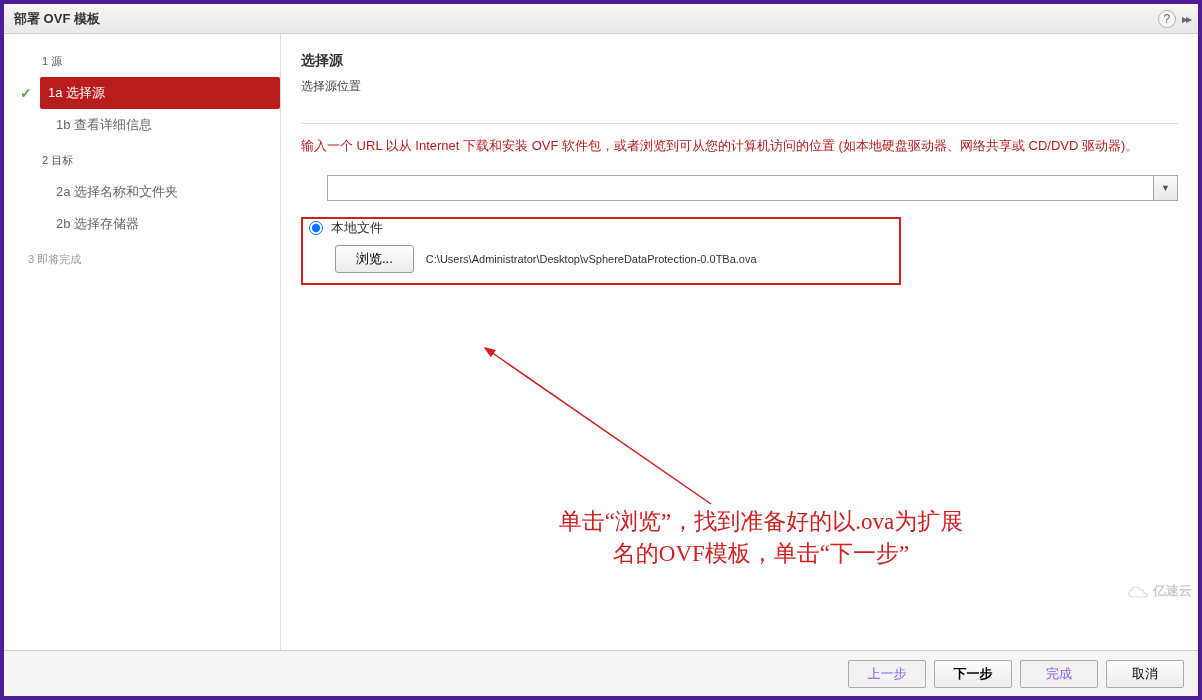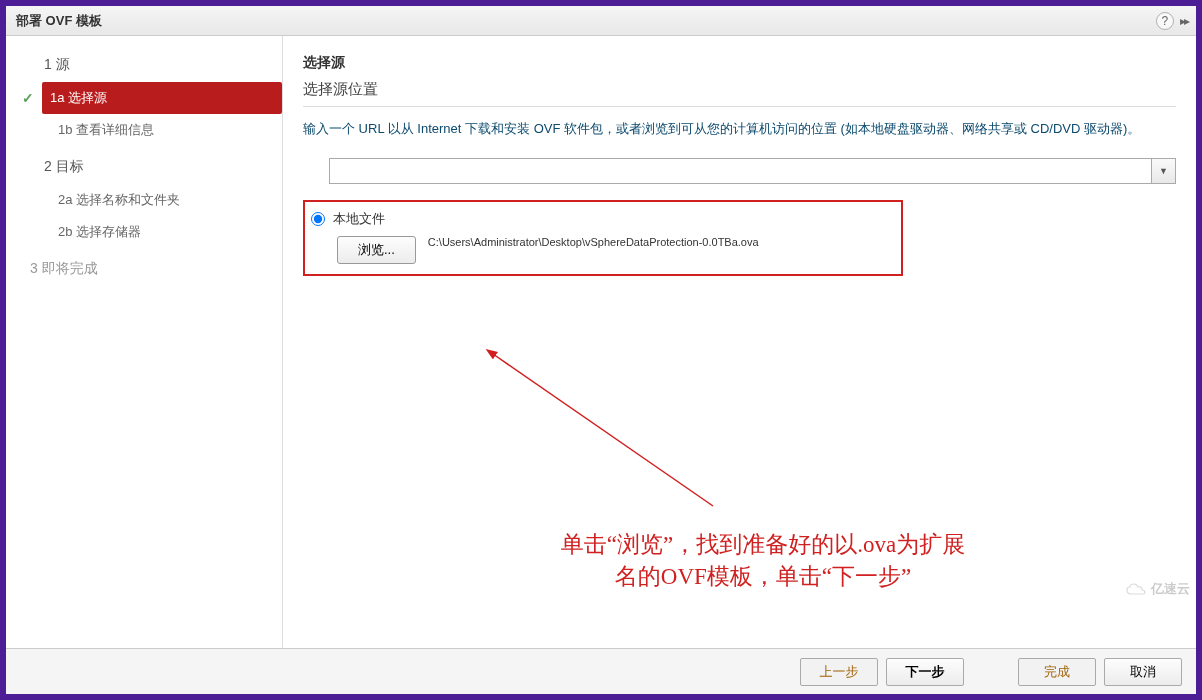--- a/index.html
+++ b/index.html
@@ -13,21 +13,21 @@
       color: #333;
       background: #fff;
       width: 1202px;
       height: 700px;
       overflow: hidden;
       position: relative;
     }
     .dialog {
       width: 100%;
       height: 100%;
-      border: 6px solid #4c1d95;
+      border: 4px solid #4c1d95;
       display: flex;
       flex-direction: column;
       background: #fff;
     }
     .titlebar {
       height: 30px;
       background: linear-gradient(to bottom, #f5f5f5, #e8e8e8);
       border-bottom: 1px solid #ccc;
       display: flex;
       align-items: center;
@@ -75,21 +75,21 @@
       border-right: 1px solid #ddd;
       background: #fff;
       padding-top: 12px;
     }
     .step-group {
       margin-bottom: 4px;
     }
     .step-header {
       padding: 8px 10px 8px 38px;
       color: #555;
-      font-size: 14px;
+      font-size: 11px;
     }
     .step-header.disabled {
       color: #999;
       padding-left: 24px;
     }
     .step-item {
       padding: 7px 10px 7px 52px;
       color: #666;
       font-size: 13px;
       position: relative;
@@ -118,32 +118,32 @@
       padding: 18px 20px;
       position: relative;
     }
     .section-title {
       font-size: 14px;
       font-weight: bold;
       color: #333;
       margin-bottom: 8px;
     }
     .section-subtitle {
-      font-size: 15px;
+      font-size: 12px;
       color: #444;
-      margin-bottom: 7px;
+      margin-bottom: 28px;
     }
     .divider {
       border: none;
       border-top: 1px solid #ddd;
       margin-bottom: 12px;
     }
     .description {
       font-size: 13px;
-      color: #0c4a6e;
+      color: #b91c1c;
       line-height: 1.6;
       margin-bottom: 18px;
     }
     .radio-row {
       display: flex;
       align-items: center;
       gap: 8px;
       margin-bottom: 8px;
     }
     .radio-row input[type="radio"] {
@@ -171,27 +171,27 @@
       background: linear-gradient(to bottom, #fafafa, #e8e8e8);
       display: flex;
       align-items: center;
       justify-content: center;
       font-size: 9px;
       color: #555;
       cursor: pointer;
     }
     .local-file-box {
       border: 2px solid #d02020;
-      padding: 8px 10px 10px 6px;
+      padding: 0 10px 10px 6px;
       margin-bottom: 10px;
       width: 600px;
     }
     .browse-row {
       display: flex;
-      align-items: flex-start;
+      align-items: center;
       gap: 12px;
       margin-left: 26px;
       margin-top: 6px;
     }
     .browse-btn {
       height: 28px;
       padding: 0 20px;
       border: 1px solid #999;
       border-radius: 3px;
       background: linear-gradient(to bottom, #fdfdfd, #ececec);
@@ -203,21 +203,21 @@
       color: #333;
     }
     .arrow-svg {
       position: absolute;
       top: 310px;
       left: 180px;
       pointer-events: none;
     }
     .annotation-text {
       position: absolute;
-      top: 493px;
+      top: 472px;
       left: 180px;
       width: 600px;
       text-align: center;
       color: #d02020;
       font-family: "SimSun", "宋体", serif;
       font-size: 23px;
       line-height: 1.4;
       pointer-events: none;
     }
     .footer {
@@ -237,38 +237,37 @@
       border: 1px solid #aaa;
       border-radius: 2px;
       background: linear-gradient(to bottom, #fdfdfd, #ececec);
       font-size: 13px;
       cursor: pointer;
     }
     .footer-btn.primary {
       font-weight: bold;
     }
     .footer-btn:disabled {
-      color: #a16207;
+      color: #8b5cf6;
       cursor: default;
       background: #f2f2f2;
-      margin-left: 46px;
     }
     .watermark {
       position: absolute;
       right: 6px;
       bottom: 50px;
       opacity: 0.5;
       pointer-events: none;
     }
     .watermark-text {
       font-size: 13px;
       color: #999;
       font-weight: bold;
       display: flex;
-      align-items: center;
+      align-items: flex-end;
       gap: 4px;
     }
   </style>
 </head>
 <body>
 
 <div class="dialog">
 
   <div class="titlebar">
     <span class="titlebar-title">部署 OVF 模板</span>

